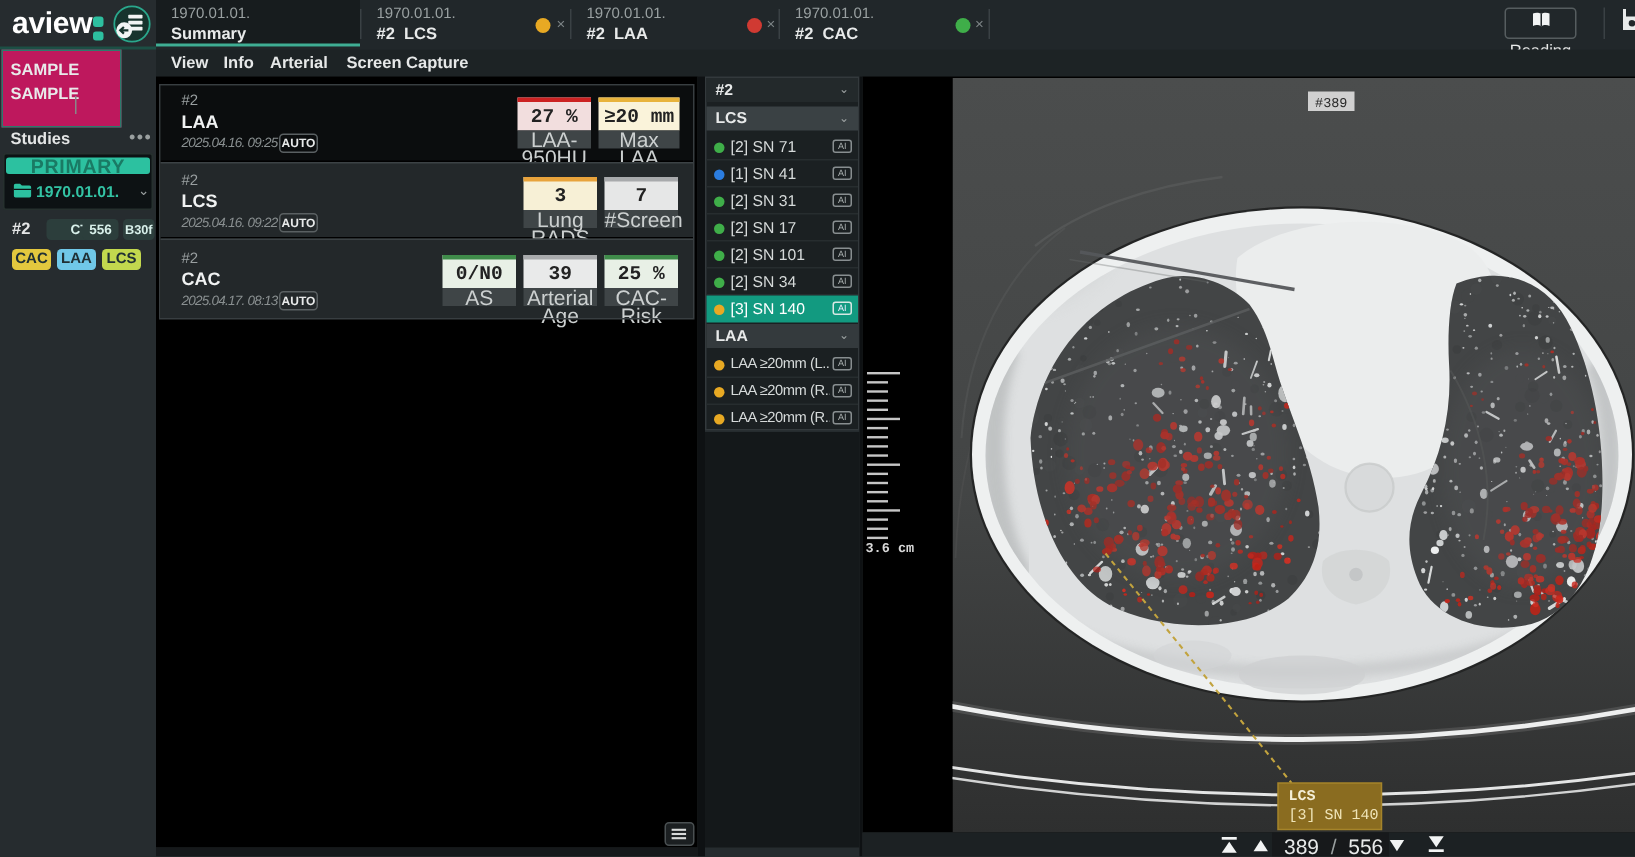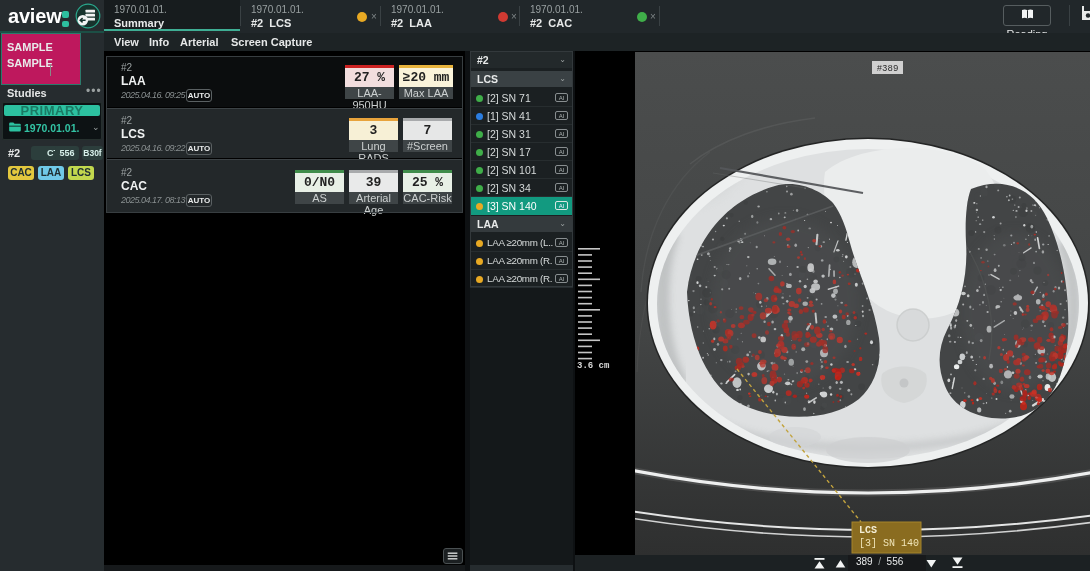--- a/index.html
+++ b/index.html
@@ -45,36 +45,36 @@
 .card{left:3px;width:355px}
 #card1{top:6px;height:50px;background:#0b0d0e}
 #card2{top:57px;height:50px;background:#23282a;border-top:1px solid #3c4245}
 #card3{top:108px;height:53px;background:#23282a;border-top:1px solid #3c4245}
 .cnum{position:absolute;left:14px;font-size:10px;color:#9aa0a1}
 .cname{position:absolute;left:14px;font-size:12px;font-weight:bold;color:#f0f2f2}
 .cdate{position:absolute;left:14px;font-size:9px;font-style:italic;color:#898f90;letter-spacing:-0.5px;white-space:nowrap}
 .auto{position:absolute;height:13px;border:1px solid #5a6062;border-radius:3px;color:#e8eaea;font-size:8px;font-weight:bold;text-align:center;line-height:12px;width:26px}
 .mbox{position:absolute;width:49px;font-family:"Liberation Mono",monospace}
 .mval{height:22px;border-top:3px solid;font-size:13px;font-weight:bold;color:#222;text-align:center;line-height:19px}
-.mlab{height:12px;background:#3f4547;color:#ccd0d0;font-size:11px;text-align:center;line-height:12px;font-family:"Liberation Sans",sans-serif}
+.mlab{height:12px;background:#3f4547;color:#ccd0d0;font-size:14px;text-align:center;line-height:12px;font-family:"Liberation Sans",sans-serif}
 
 #sncol{left:470px;top:51px;width:103px;height:236px;background:#1b2022;border:1px solid #33393c}
 .drop{position:absolute;left:0;width:101px;height:16px;color:#e8eaea;font-size:10.5px;font-weight:bold;padding:2px 0 0 6px}
 .dchev{position:absolute;right:6px;top:3px;font-size:8px;color:#9aa0a0;font-weight:normal}
 .snrow{position:absolute;left:0;width:101px;height:18px;border-bottom:1px solid #272d2f}
 .sndot{position:absolute;left:5px;top:6px;width:7px;height:7px;border-radius:50%}
 .sntxt{position:absolute;left:16px;top:3px;font-size:10.5px;color:#d6dada;width:66px;overflow:hidden;white-space:nowrap}
 .aibadge{position:absolute;right:4px;top:4px;width:13px;height:9px;border:1px solid #888e90;border-radius:2px;font-size:6px;color:#aab0b0;text-align:center;line-height:8px}
 
 #viewer{left:575px;top:51px;width:515px;height:504px;background:#000}
 #ctimg{left:635px;top:52px;width:455px;height:503px}
 #ruler{left:578px;top:248px;width:24px;height:112px}
 #rulertxt{left:577px;top:361px;font-family:"Liberation Mono",monospace;font-size:9px;font-weight:bold;color:#d8d8d8}
 #botbar{left:575px;top:555px;width:515px;height:16px;background:#1c2123}
-#navtxt{left:856px;top:556px;font-size:10px;color:#e8eaea;font-family:"Liberation Sans",sans-serif}
+#navtxt{left:856px;top:556px;font-size:14px;color:#e8eaea;font-family:"Liberation Sans",sans-serif}
 </style></head>
 <body>
 <div class="abs" id="sidebar"></div>
 <div class="abs" id="logo">
   <div class="abs" id="logotext">aview</div>
     <div class="abs" style="left:62px;top:11px;width:6.5px;height:6.5px;border-radius:2px;background:#2dbf9f"></div>
     <div class="abs" style="left:62px;top:20.5px;width:6.5px;height:6.5px;border-radius:2px;background:#2dbf9f"></div>
   <svg class="abs" style="left:75px;top:3px" width="26" height="26" viewBox="0 0 26 26">
     <circle cx="13" cy="13" r="11.8" fill="#17332d" stroke="#2aa78c" stroke-width="1.2"></circle>
     <rect x="10.5" y="6.8" width="9.5" height="2.6" rx="0.5" fill="#f2f4f4"></rect>

